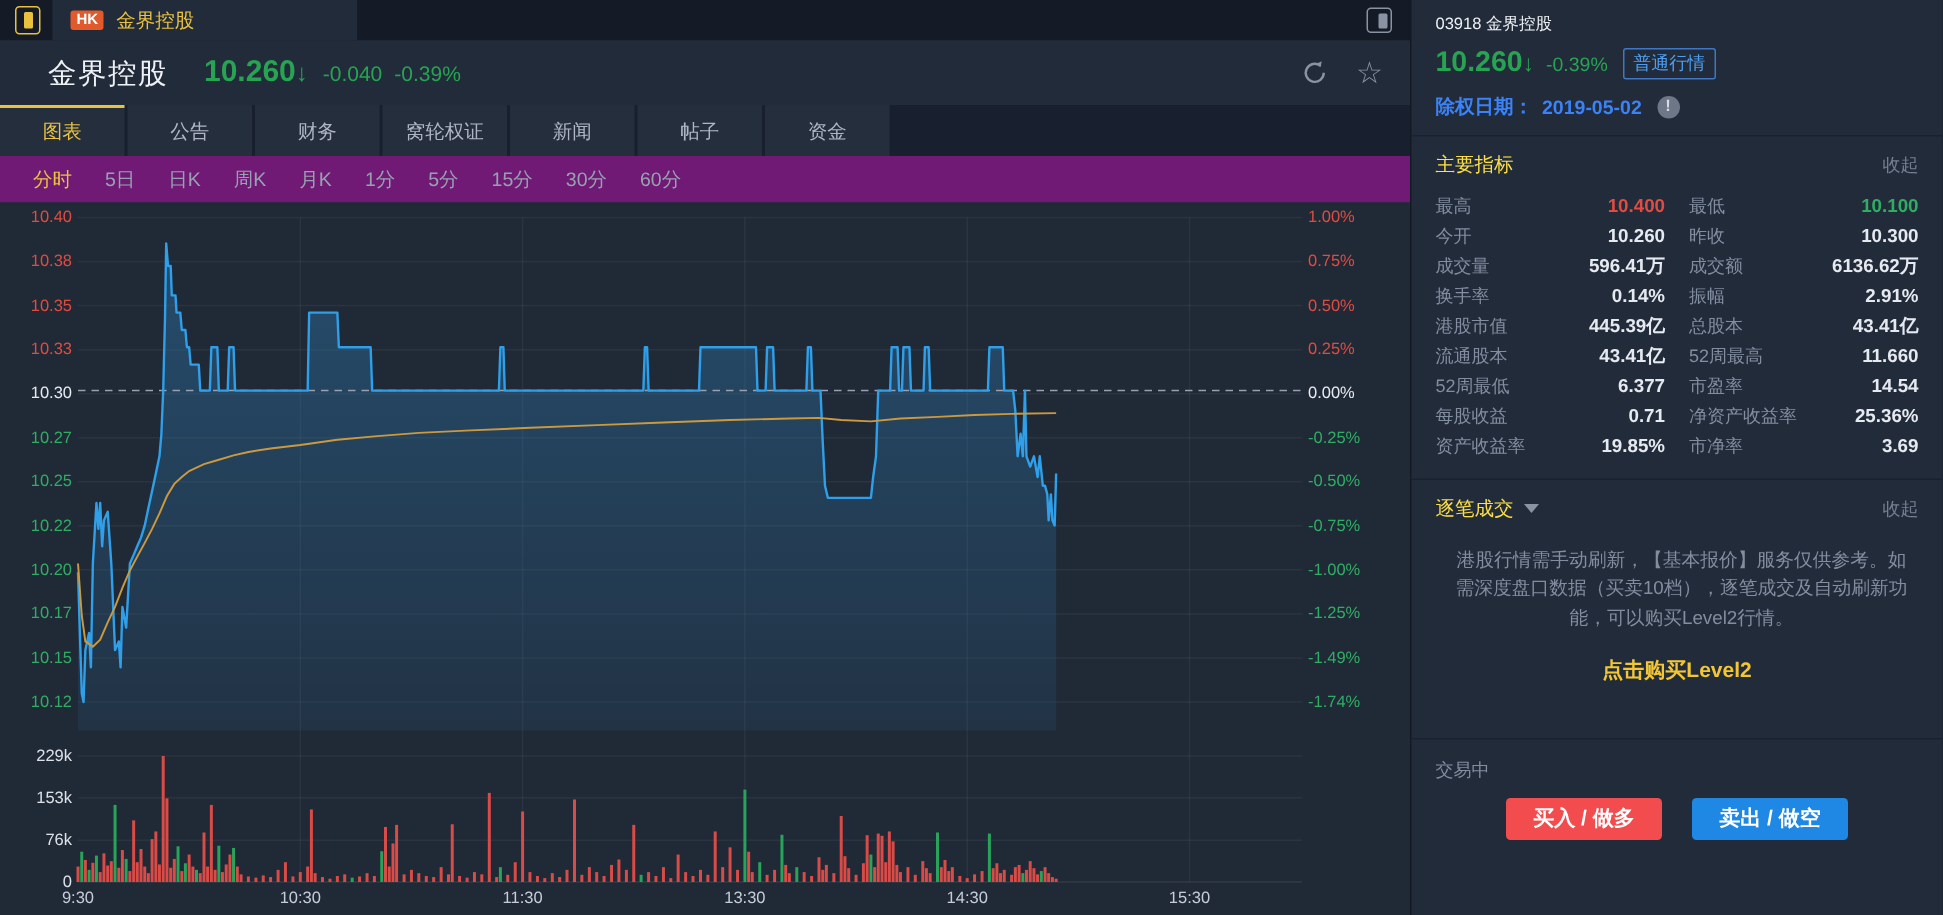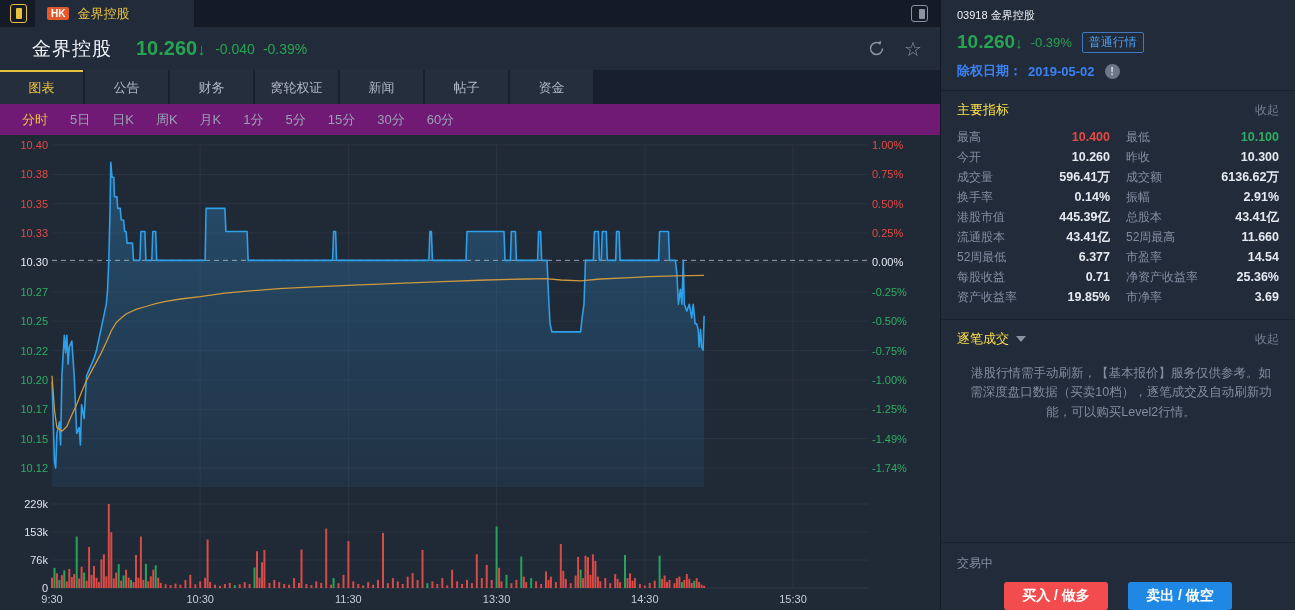--- a/index.html
+++ b/index.html
@@ -7,21 +7,21 @@
     font-family:"Liberation Sans", sans-serif; }
   .app { display:flex; width:1295px; height:610px; }
 
   
   .left { width:940px; height:610px; position:relative; background:#212a38; }
 
   .topbar { height:27px; background:#141a26; display:flex; align-items:center; position:relative; }
   .tb-icon { width:17px; height:19px; border:1px solid #e8c23e; border-radius:3px;
     margin-left:10px; display:flex; align-items:center; justify-content:center; }
   .tb-bar { width:6px; height:11px; background:#e8c23e; border-radius:1px; }
-  .tb-tab { height:27px; background:#222b3a; margin-left:8px; width:159px;
+  .tb-tab { height:27px; background:#222b3a; margin-left:8px; width:203px;
     display:flex; align-items:center; padding-left:12px; }
   .hk-badge { background:#e25a2b; color:#fff; font-size:10px; font-weight:bold;
     padding:1px 4px; border-radius:2px; }
   .tb-name { color:#e9c23f; font-size:13px; margin-left:8px; }
   .panel-icon { position:absolute; right:12px; top:5px; width:17px; height:17px;
     border:1px solid #8a93a3; border-radius:3px; display:flex; align-items:center; justify-content:flex-end; }
   .pi-bar { width:6px; height:10px; background:#8a93a3; margin-right:2px; border-radius:1px; }
 
   .quote-header { height:43px; background:#222b3a; display:flex; align-items:center; position:relative; }
   .qh-name { color:#eef1f5; font-size:19px; margin-left:32px; letter-spacing:1px; }
@@ -80,21 +80,21 @@
   .ind-cell { display:flex; justify-content:space-between; align-items:center; height:20px; }
   .ind-label { color:#828da0; font-size:12px; white-space:nowrap; }
   .ind-value { font-size:12.5px; font-weight:bold; white-space:nowrap; }
 
   .tick-section { }
   .rp-notice { color:#828da0; font-size:12.5px; line-height:1.55; text-align:center;
     padding:10px 20px 0 26px; }
   .rp-level2 { color:#f2c733; font-size:14px; font-weight:bold; text-align:center;
     margin-top:16px; cursor:pointer; }
 
-  .trade-section { margin-top:auto; border-top:1px solid #1a212e; padding:12px 16px 0 16px; }
+  .trade-section { margin-top:auto; border-top:1px solid #1a212e; padding:12px 16px 0 16px; margin-bottom:50px; }
   .trade-status { color:#828da0; font-size:12px; }
   .trade-buttons { display:flex; justify-content:center; gap:20px; margin-top:10px; }
   .btn { width:104px; height:28px; border:none; border-radius:3px; color:#fff; font-size:14px;
     font-weight:bold; font-family:"Liberation Sans", sans-serif; cursor:pointer;
     display:flex; align-items:center; justify-content:center; }
   .btn-buy { background:#f24c4e; }
   .btn-sell { background:#1f88e5; }
 </style>
 </head>
 <body>
@@ -507,20 +507,21 @@
       </div>
 
     <div class="rp-section-head tick-section">
       <span class="rp-sec-title">
           <span>逐笔成交</span>
           <span class="caret-down"></span>
         </span>
       <span class="collapse-link">收起</span>
     </div>
     <div class="rp-notice">港股行情需手动刷新，【基本报价】服务仅供参考。如需深度盘口数据（买卖10档），逐笔成交及自动刷新功能，可以购买Level2行情。</div>
+    <div class="rp-level2">点击购买Level2</div>
 
     <div class="trade-section">
       <div class="trade-status">交易中</div>
       <div class="trade-buttons">
         <button class="btn btn-buy">买入 / 做多</button>
         <button class="btn btn-sell">卖出 / 做空</button>
       </div>
     </div>
   </div>
 </div>

